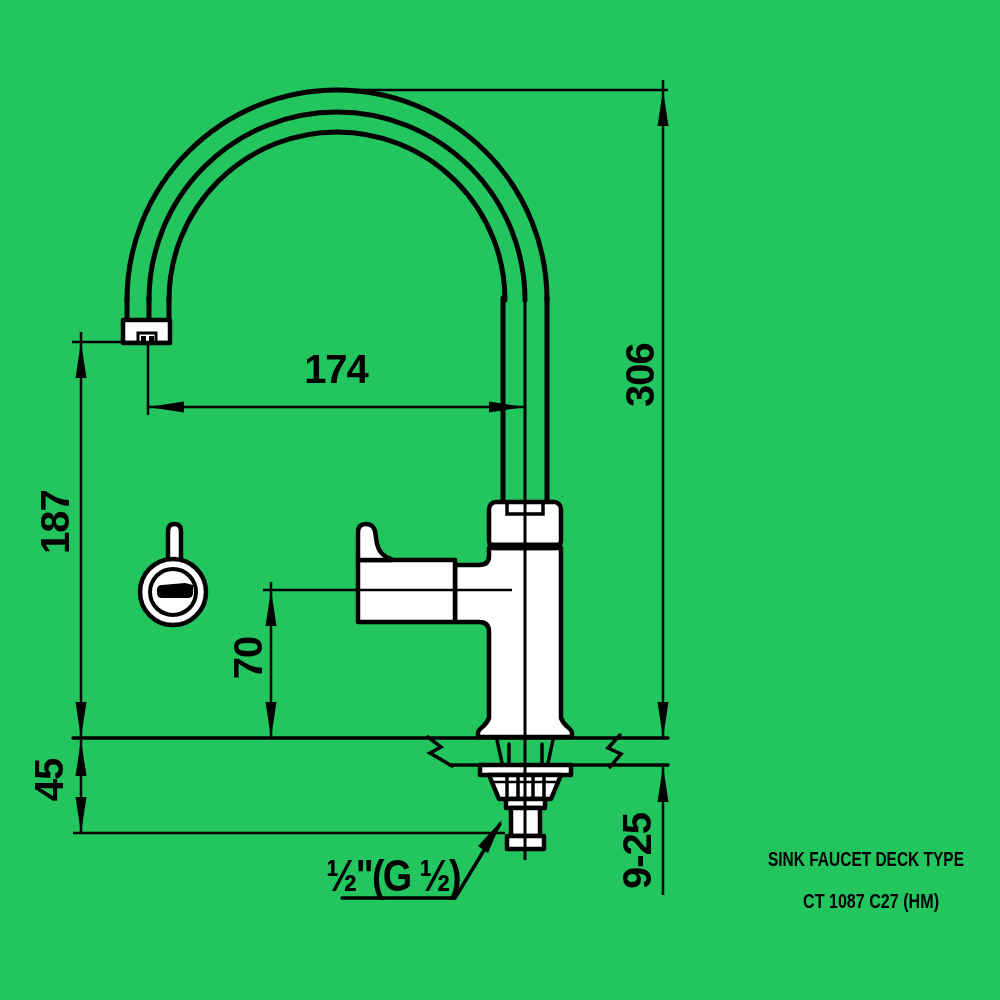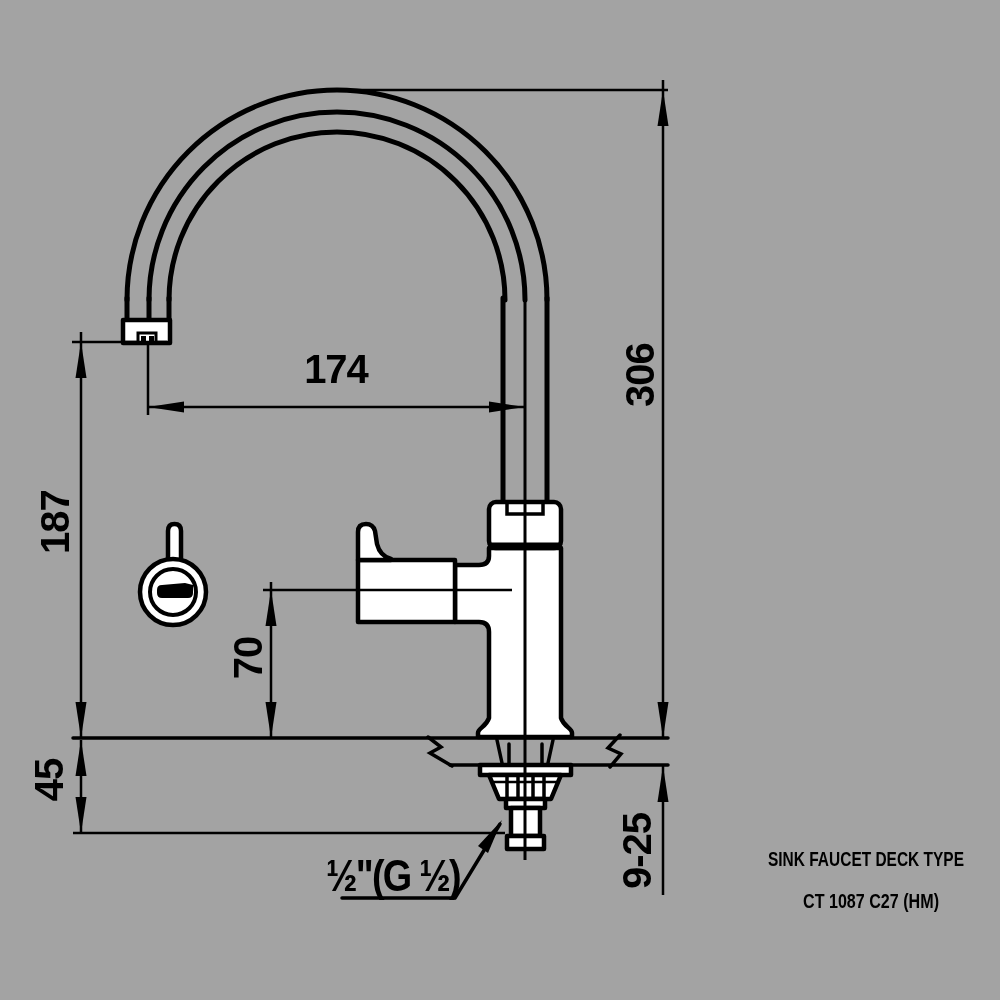--- a/index.html
+++ b/index.html
@@ -1,16 +1,16 @@
 <!DOCTYPE html>
 <html><head>
 <meta charset="utf-8">
 <style>
   html,body{margin:0;padding:0;background:#ffffff;}
-  .frame{width:1000px;height:1000px;position:relative;background:#a3a3a3;overflow:hidden;}
+  .frame{width:1000px;height:1000px;position:relative;background:#22c55e;overflow:hidden;}
   svg text{font-family:"Liberation Sans","DejaVu Sans",sans-serif;font-weight:bold;fill:#000;}
   .dim-num{font-size:40px;letter-spacing:-1px;}
   .thread-num{font-size:44px;letter-spacing:-2px;}
   .product-txt{font-size:21px;}
   .outline{fill:#ffffff;stroke:#000;stroke-width:4.5;stroke-linejoin:round;}
   .thick{fill:none;stroke:#000;stroke-width:5;stroke-linecap:round;}
   .med{fill:none;stroke:#000;stroke-width:3.5;stroke-linecap:round;}
   .dim{fill:none;stroke:#000;stroke-width:2.5;stroke-linecap:butt;}
   .cline{fill:none;stroke:#000;stroke-width:3;}
   .ah{fill:#000;stroke:none;}

